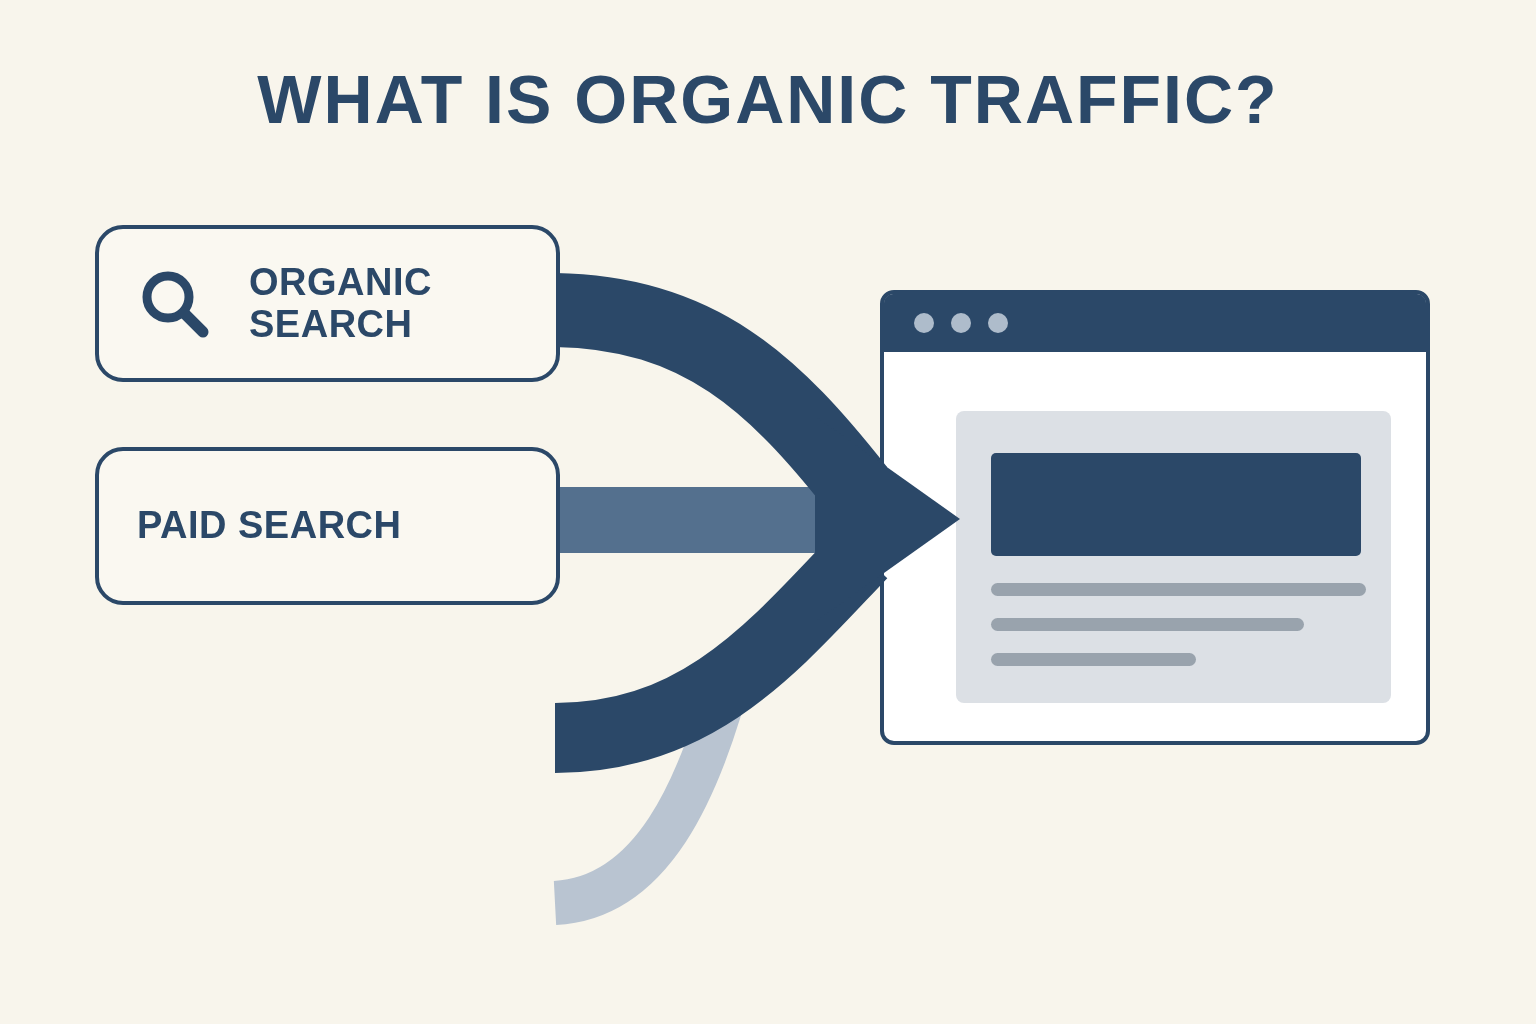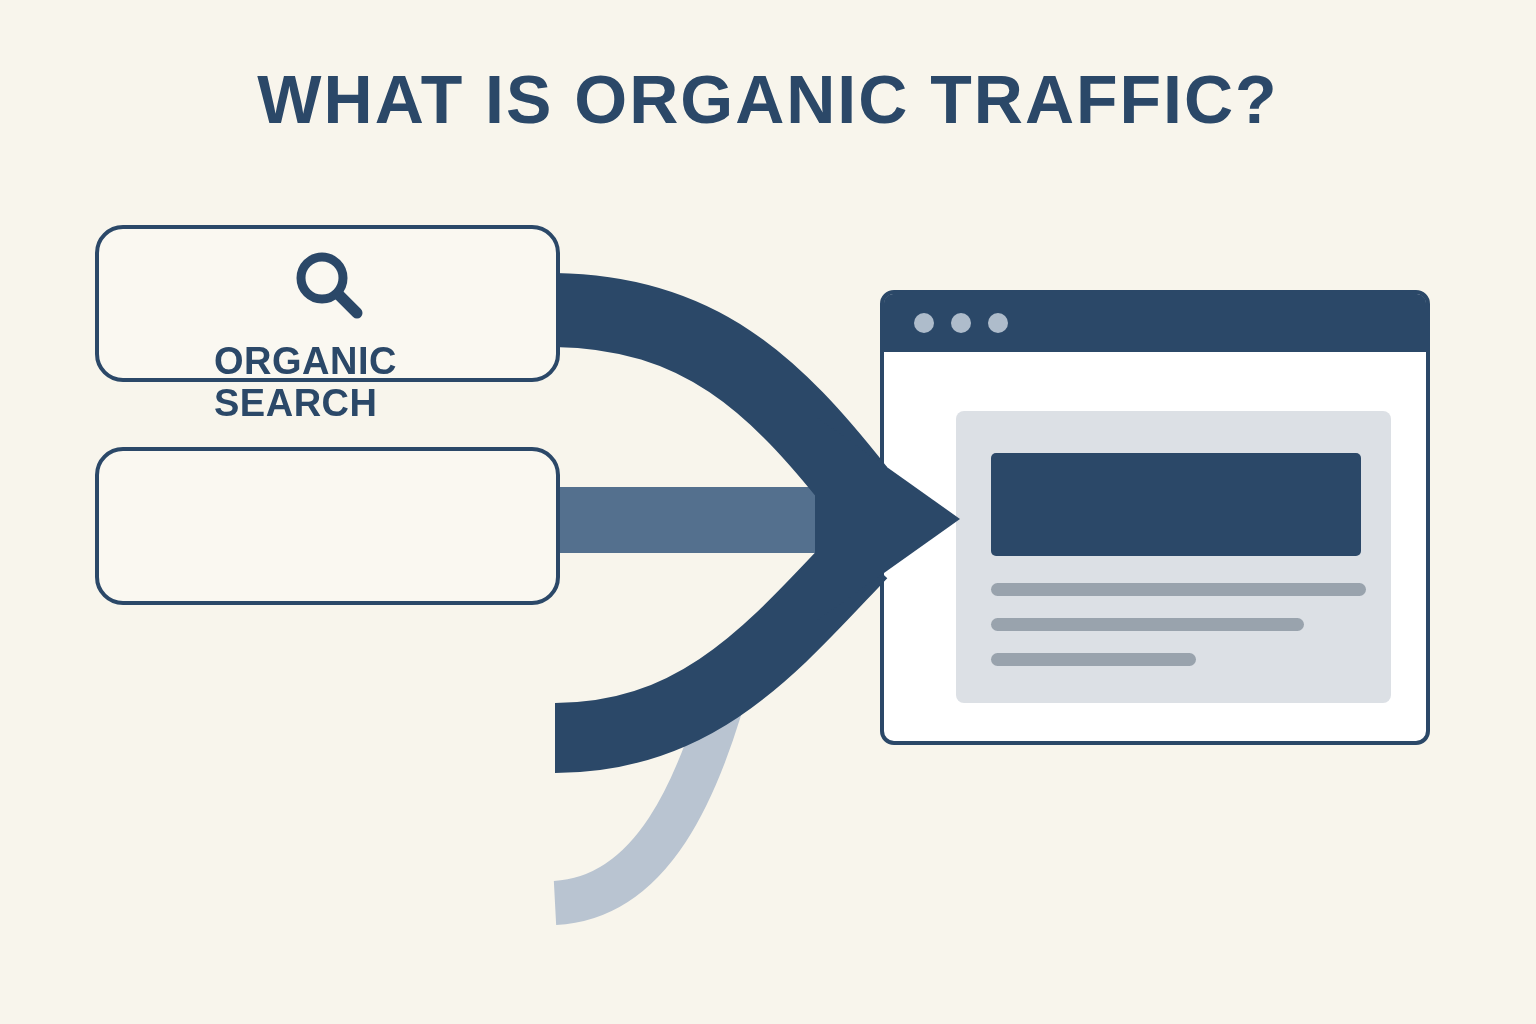--- a/index.html
+++ b/index.html
@@ -25,21 +25,20 @@
 
   
   .source-box {
     position: absolute; left: 95px; width: 465px;
     background: var(--box-bg, #faf8f1);
     border: 4px solid var(--navy, #2b4868);
     border-radius: 28px;
     display: flex; align-items: center;
     padding-left: 38px; box-sizing: border-box;
     z-index: 3;
-    flex-direction: column;
   }
   .icon-slot { width: 112px; display: flex; align-items: center; justify-content: flex-start; flex: 0 0 112px; }
   .source-label {
     color: var(--navy, #2b4868);
     font-weight: bold; font-size: 38px; line-height: 1.1;
     letter-spacing: 0.5px; max-width: 265px;
   }
   .ad-badge {
     width: 90px; height: 76px; border-radius: 10px;
     background: linear-gradient(135deg, #24405f, #3d5c80);
@@ -117,17 +116,18 @@
     <div class="icon-slot">
       <svg width="76" height="76" viewBox="0 0 76 76">
         <circle cx="31" cy="31" r="21" fill="none" stroke-width="9" style="stroke: var(--navy, #2b4868);"></circle>
         <line x1="47" y1="47" x2="66" y2="66" stroke-width="11" stroke-linecap="round" style="stroke: var(--navy, #2b4868);"></line>
       </svg>
     </div>
     <div class="source-label">ORGANIC SEARCH</div>
   </div>
 
   <div class="source-box" style="top:447px; height:158px;">
+    <div class="source-label">PAID SEARCH</div>
   </div>
 
 
 
 </div>
 
 </body></html>

